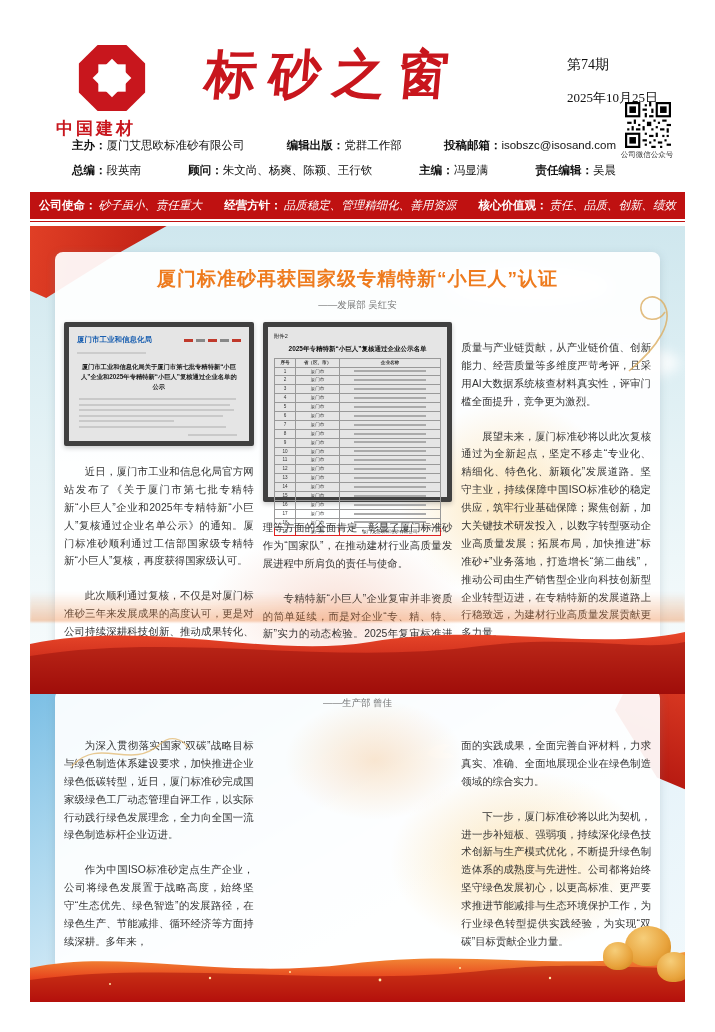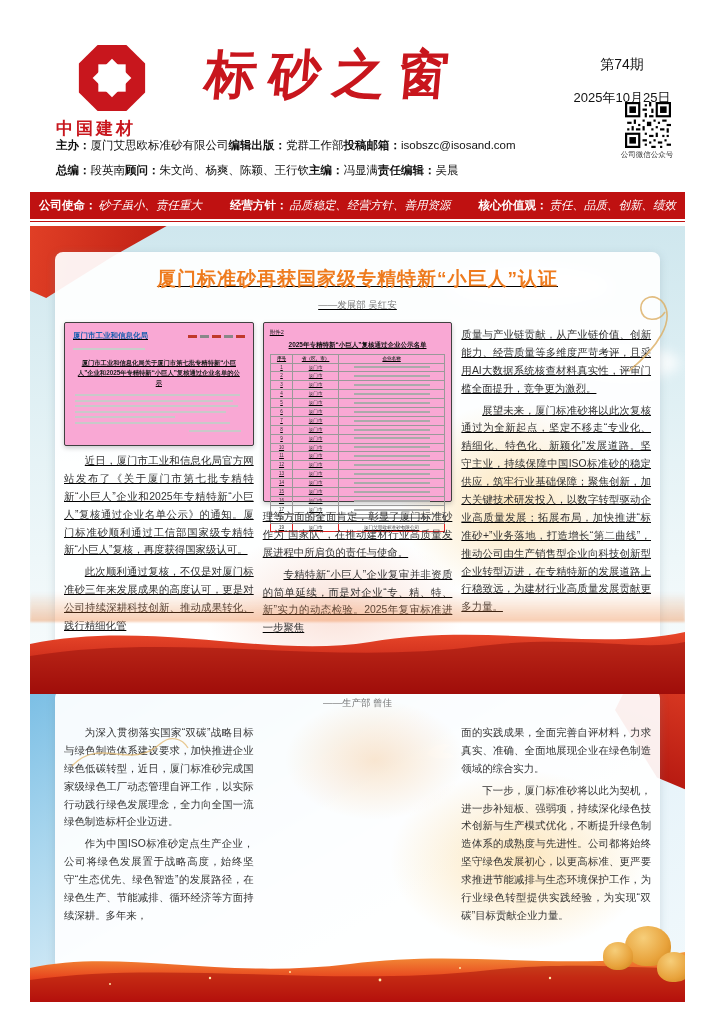--- a/index.html
+++ b/index.html
@@ -5,27 +5,27 @@
   html,body{margin:0;padding:0;background:#888;}
   .page{position:relative;width:715px;height:1032px;background:#fff;overflow:hidden;
         font-family:"Liberation Sans",sans-serif;margin:0 auto;}
   
   .logo{position:absolute;left:56px;top:42px;width:112px;text-align:left;}
   .logo svg{width:72px;height:72px;display:block;margin:0 auto;}
   .logo-text{color:#c8161d;font-weight:bold;font-size:17px;letter-spacing:3px;margin-top:3px;}
   .paper-title{position:absolute;left:168px;top:40px;width:330px;text-align:center;color:#c8161d;
         font-size:52px;font-weight:bold;font-family:"DejaVu Serif","Liberation Serif",serif;
         transform:skewX(-5deg);letter-spacing:12px;white-space:nowrap;}
-  .issue-block{position:absolute;right:38px;top:56px;width:110px;text-align:center;color:#111;}
+  .issue-block{position:absolute;right:38px;top:56px;width:110px;text-align:left;color:#111;font-family:Liberation Serif, serif;}
   .issue-no{font-size:14px;}
   .issue-date{font-size:13px;margin-top:15px;white-space:nowrap;}
   .qr{position:absolute;right:44px;top:102px;width:46px;height:46px;}
   .qr-caption{position:absolute;right:26px;top:150px;width:84px;text-align:center;font-size:7.5px;color:#333;}
   .masthead{position:absolute;left:56px;top:138px;width:560px;font-size:11.5px;color:#111;}
-  .mh-row{display:flex;margin-bottom:10px;}
+  .mh-row{display:flex;justify-content:space-between;margin-bottom:10px;margin-left:16px;}
   .mh-item{white-space:nowrap;}
   
   .banner{position:absolute;left:30px;top:192px;width:655px;height:26px;background:#bf1111;color:#fff;
         display:flex;align-items:center;justify-content:space-between;padding:0 9px;box-sizing:border-box;
         font-size:11.5px;white-space:nowrap;}
   .bn-item b{font-weight:bold;margin-right:2px;}
   .bn-item span{font-style:italic;}
   .rule1{position:absolute;left:30px;top:217px;width:655px;border-top:2px solid #bf1111;}
   .rule2{position:absolute;left:30px;top:221px;width:655px;border-top:1px solid #bf1111;}
   
@@ -46,33 +46,33 @@
         background:linear-gradient(200deg,#e8472a,#a90d0a);
         clip-path:polygon(100% 0,100% 100%,55% 85%,20% 40%,45% 0);}
   .dove{position:absolute;z-index:2;}
   .bottom-wave{position:absolute;left:0;top:712px;width:655px;height:64px;z-index:3;}
   .lotus{position:absolute;z-index:4;border-radius:50% 50% 45% 45%;
         background:radial-gradient(circle at 40% 30%,#f6ce7a,#e8a33c 60%,#c97f18);}
   .swirl{position:absolute;z-index:3;opacity:.8;}
   
   .panel{position:absolute;left:25px;width:605px;background:rgba(255,255,255,.93);border-radius:8px;
         z-index:2;box-shadow:0 2px 8px rgba(110,135,150,.25);overflow:hidden;}
-  .panel1{top:26px;height:398px;text-decoration:underline;}
+  .panel1{top:26px;height:398px;}
   .panel2{top:464px;height:280px;}
   .glow{position:absolute;border-radius:50%;pointer-events:none;
         background:radial-gradient(closest-side,rgba(250,190,80,.38),rgba(250,190,80,0));}
   .a-title{margin:14px 10px 0;text-align:center;font-size:19px;font-weight:bold;color:#ee7b1e;
         letter-spacing:1px;position:relative;z-index:1;}
   .a-byline{text-align:center;font-size:9.5px;color:#777;margin-top:7px;position:relative;z-index:1;}
   .cols{display:flex;gap:9px;padding:10px 9px 0;position:relative;z-index:1;}
   .col{flex:1;min-width:0;font-size:10.4px;line-height:1.72;color:#333;text-align:justify;}
-  .col p{margin:4px 0 0;}
+  .col p{margin:17px 0 0;}
   .col p.ind{text-indent:2em;}
   
-  .shot{background:#f9a8d4;border:1px solid #404040;box-shadow:0 2px 5px rgba(0,0,0,.20);border-radius:2px;
+  .shot{background:#e5e5e5;border:5px solid #404040;box-shadow:0 2px 5px rgba(0,0,0,.20);border-radius:2px;
         margin-bottom:6px;box-sizing:border-box;}
   .gov{height:124px;padding:7px 8px;}
   .gov-head{display:flex;align-items:center;}
   .gov-site{color:#1a5fb0;font-weight:bold;font-size:7.5px;white-space:nowrap;}
   .gov-nav{display:flex;gap:3px;margin-left:auto;}
   .gov-nav i{width:9px;height:3px;background:#888;}
   .gov-nav i:nth-child(odd){background:#c0392b;}
   .gov-bc{height:2px;width:42%;background:#ccc;margin:5px 0 8px;}
   .gov-title{font-size:6.3px;font-weight:bold;color:#222;text-align:center;line-height:1.6;margin:0 3px 6px;}
   .gov-lines i{display:block;height:2px;background:#c9c9c9;margin:3.6px 2px;}
@@ -175,21 +175,21 @@
     <span class="mh-item"><b>总编：</b><span>段英南</span></span>
         <span class="mh-item"><b>顾问：</b><span>朱文尚、杨爽、陈颖、王行钦</span></span>
         <span class="mh-item"><b>主编：</b><span>冯显满</span></span>
         <span class="mh-item"><b>责任编辑：</b><span>吴晨</span></span>
       </div>
   </div>
 
   <div class="banner">
 
   <span class="bn-item"><b>公司使命：</b><span>砂子虽小、责任重大</span></span>
-      <span class="bn-item"><b>经营方针：</b><span>品质稳定、经营方针、善用资源</span></span>
+      <span class="bn-item"><b>经营方针：</b><span>品质稳定、管理精细化、善用资源</span></span>
       <span class="bn-item"><b>核心价值观：</b><span>责任、品质、创新、绩效</span></span>
     </div>
   <div class="rule1"></div>
   <div class="rule2"></div>
 
   <div class="main">
 
     <div class="sky1"></div>
     <div class="cloud" style="left:420px;top:40px;width:160px;height:40px;"></div>
     <div class="cloud" style="left:90px;top:120px;width:120px;height:30px;"></div>

